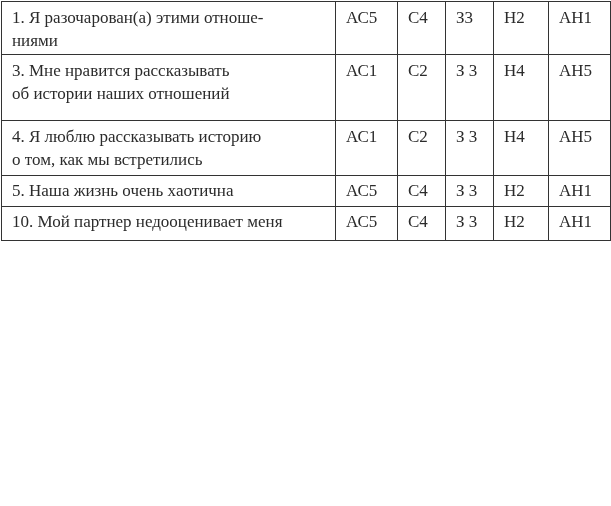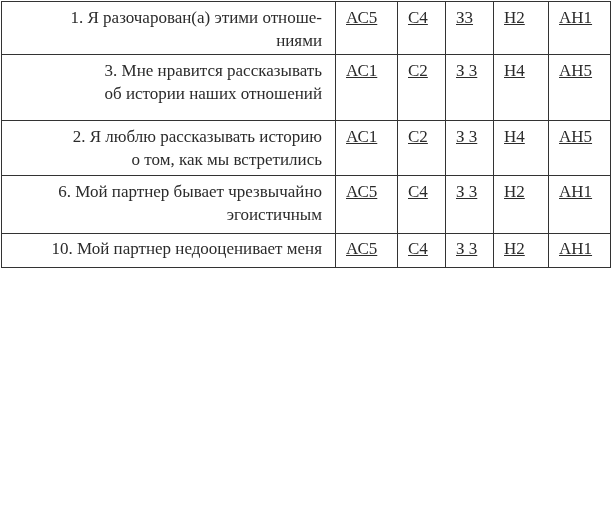--- a/index.html
+++ b/index.html
@@ -3,22 +3,22 @@
 <meta charset="utf-8">
 <style>
   html, body { margin:0; padding:0; background:#ffffff; }
   body { width:611px; height:506px; position:relative; overflow:hidden;
          font-family:"DejaVu Serif","Liberation Serif",serif; color:#2a2a2a; }
   table.q { position:absolute; left:1px; top:1px; border-collapse:collapse;
             table-layout:fixed; width:609px; }
   table.q td { border:1.5px solid #333333; vertical-align:top; padding:4px 0 0 10px;
                font-family:"Liberation Serif","DejaVu Serif",serif; font-size:17px;
                line-height:23px; color:#2b2b2b; box-sizing:border-box; }
-  table.q td.code { padding-left:10px; white-space:nowrap;text-decoration:underline; }
-  table.q td.stmt { padding-left:10px; padding-right:13px;text-align:right; }
+  table.q td.code { padding-left:10px; white-space:nowrap; }
+  table.q td.stmt { padding-left:10px; padding-right:4px; }
   col.c0 { width:334px; } col.c1 { width:62px; } col.c2 { width:48px; }
   col.c3 { width:48px; } col.c4 { width:55px; } col.c5 { width:62px; }
 </style>
 </head>
 <body>
 
 <table class="q">
   <colgroup>
       <col class="c0">
       <col class="c1">
@@ -40,36 +40,35 @@
     <tr style="height:66px">
       <td class="stmt" style="white-space:pre-line">3. Мне нравится рассказывать
 об истории наших отношений</td>
       <td class="code">АС1</td>
       <td class="code">С2</td>
       <td class="code">З 3</td>
       <td class="code">Н4</td>
       <td class="code">АН5</td>
     </tr>
     <tr style="height:55px">
-      <td class="stmt" style="white-space:pre-line">2. Я люблю рассказывать историю
+      <td class="stmt" style="white-space:pre-line">4. Я люблю рассказывать историю
 о том, как мы встретились</td>
       <td class="code">АС1</td>
       <td class="code">С2</td>
       <td class="code">З 3</td>
       <td class="code">Н4</td>
       <td class="code">АН5</td>
     </tr>
-    <tr style="height:58px">
-      <td class="stmt" style="white-space:pre-line">6. Мой партнер бывает чрезвычайно
-эгоистичным</td>
-      <td class="code">АС5</td>
-      <td class="code">С4</td>
-      <td class="code">З 3</td>
-      <td class="code">Н2</td>
-      <td class="code">АН1</td>
+    <tr style="height:31px">
+      <td class="stmt" style="white-space:pre-line;padding-top:3px">5. Наша жизнь очень хаотична</td>
+      <td class="code" style="padding-top:3px">АС5</td>
+      <td class="code" style="padding-top:3px">С4</td>
+      <td class="code" style="padding-top:3px">З 3</td>
+      <td class="code" style="padding-top:3px">Н2</td>
+      <td class="code" style="padding-top:3px">АН1</td>
     </tr>
     <tr style="height:34px">
       <td class="stmt" style="white-space:pre-line;padding-top:3px">10. Мой партнер недооценивает меня</td>
       <td class="code" style="padding-top:3px">АС5</td>
       <td class="code" style="padding-top:3px">С4</td>
       <td class="code" style="padding-top:3px">З 3</td>
       <td class="code" style="padding-top:3px">Н2</td>
       <td class="code" style="padding-top:3px">АН1</td>
     </tr>
   </tbody>

